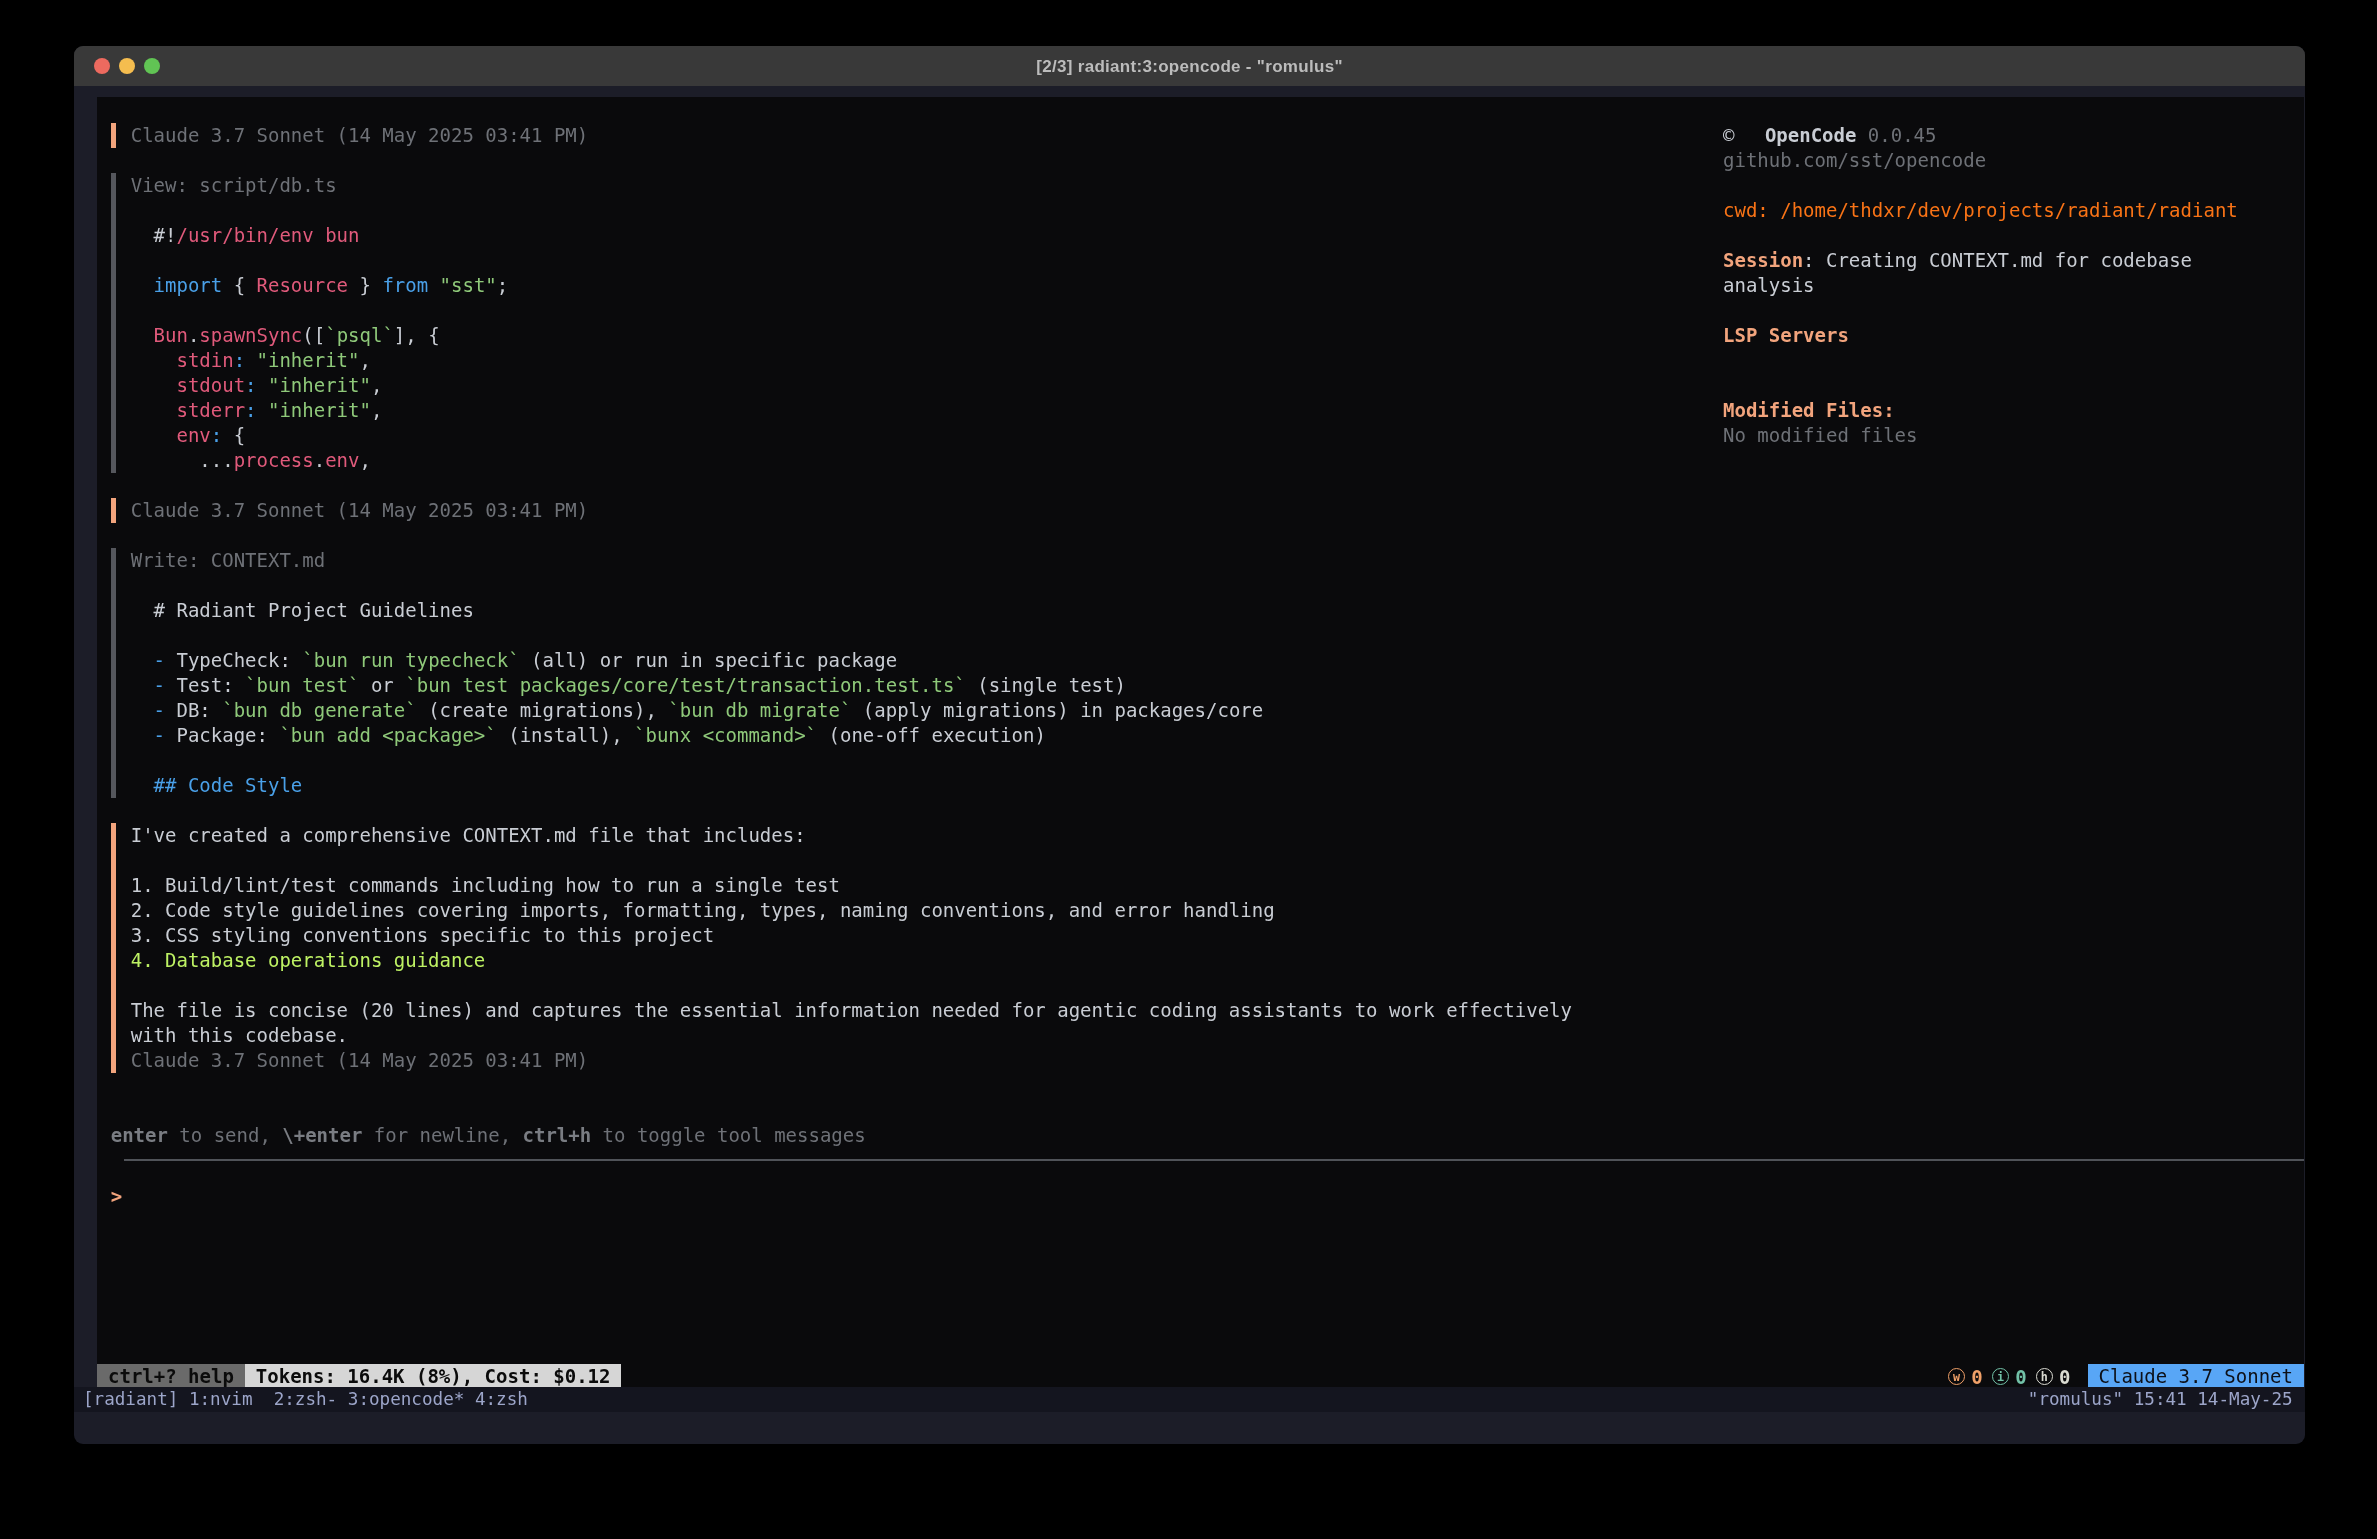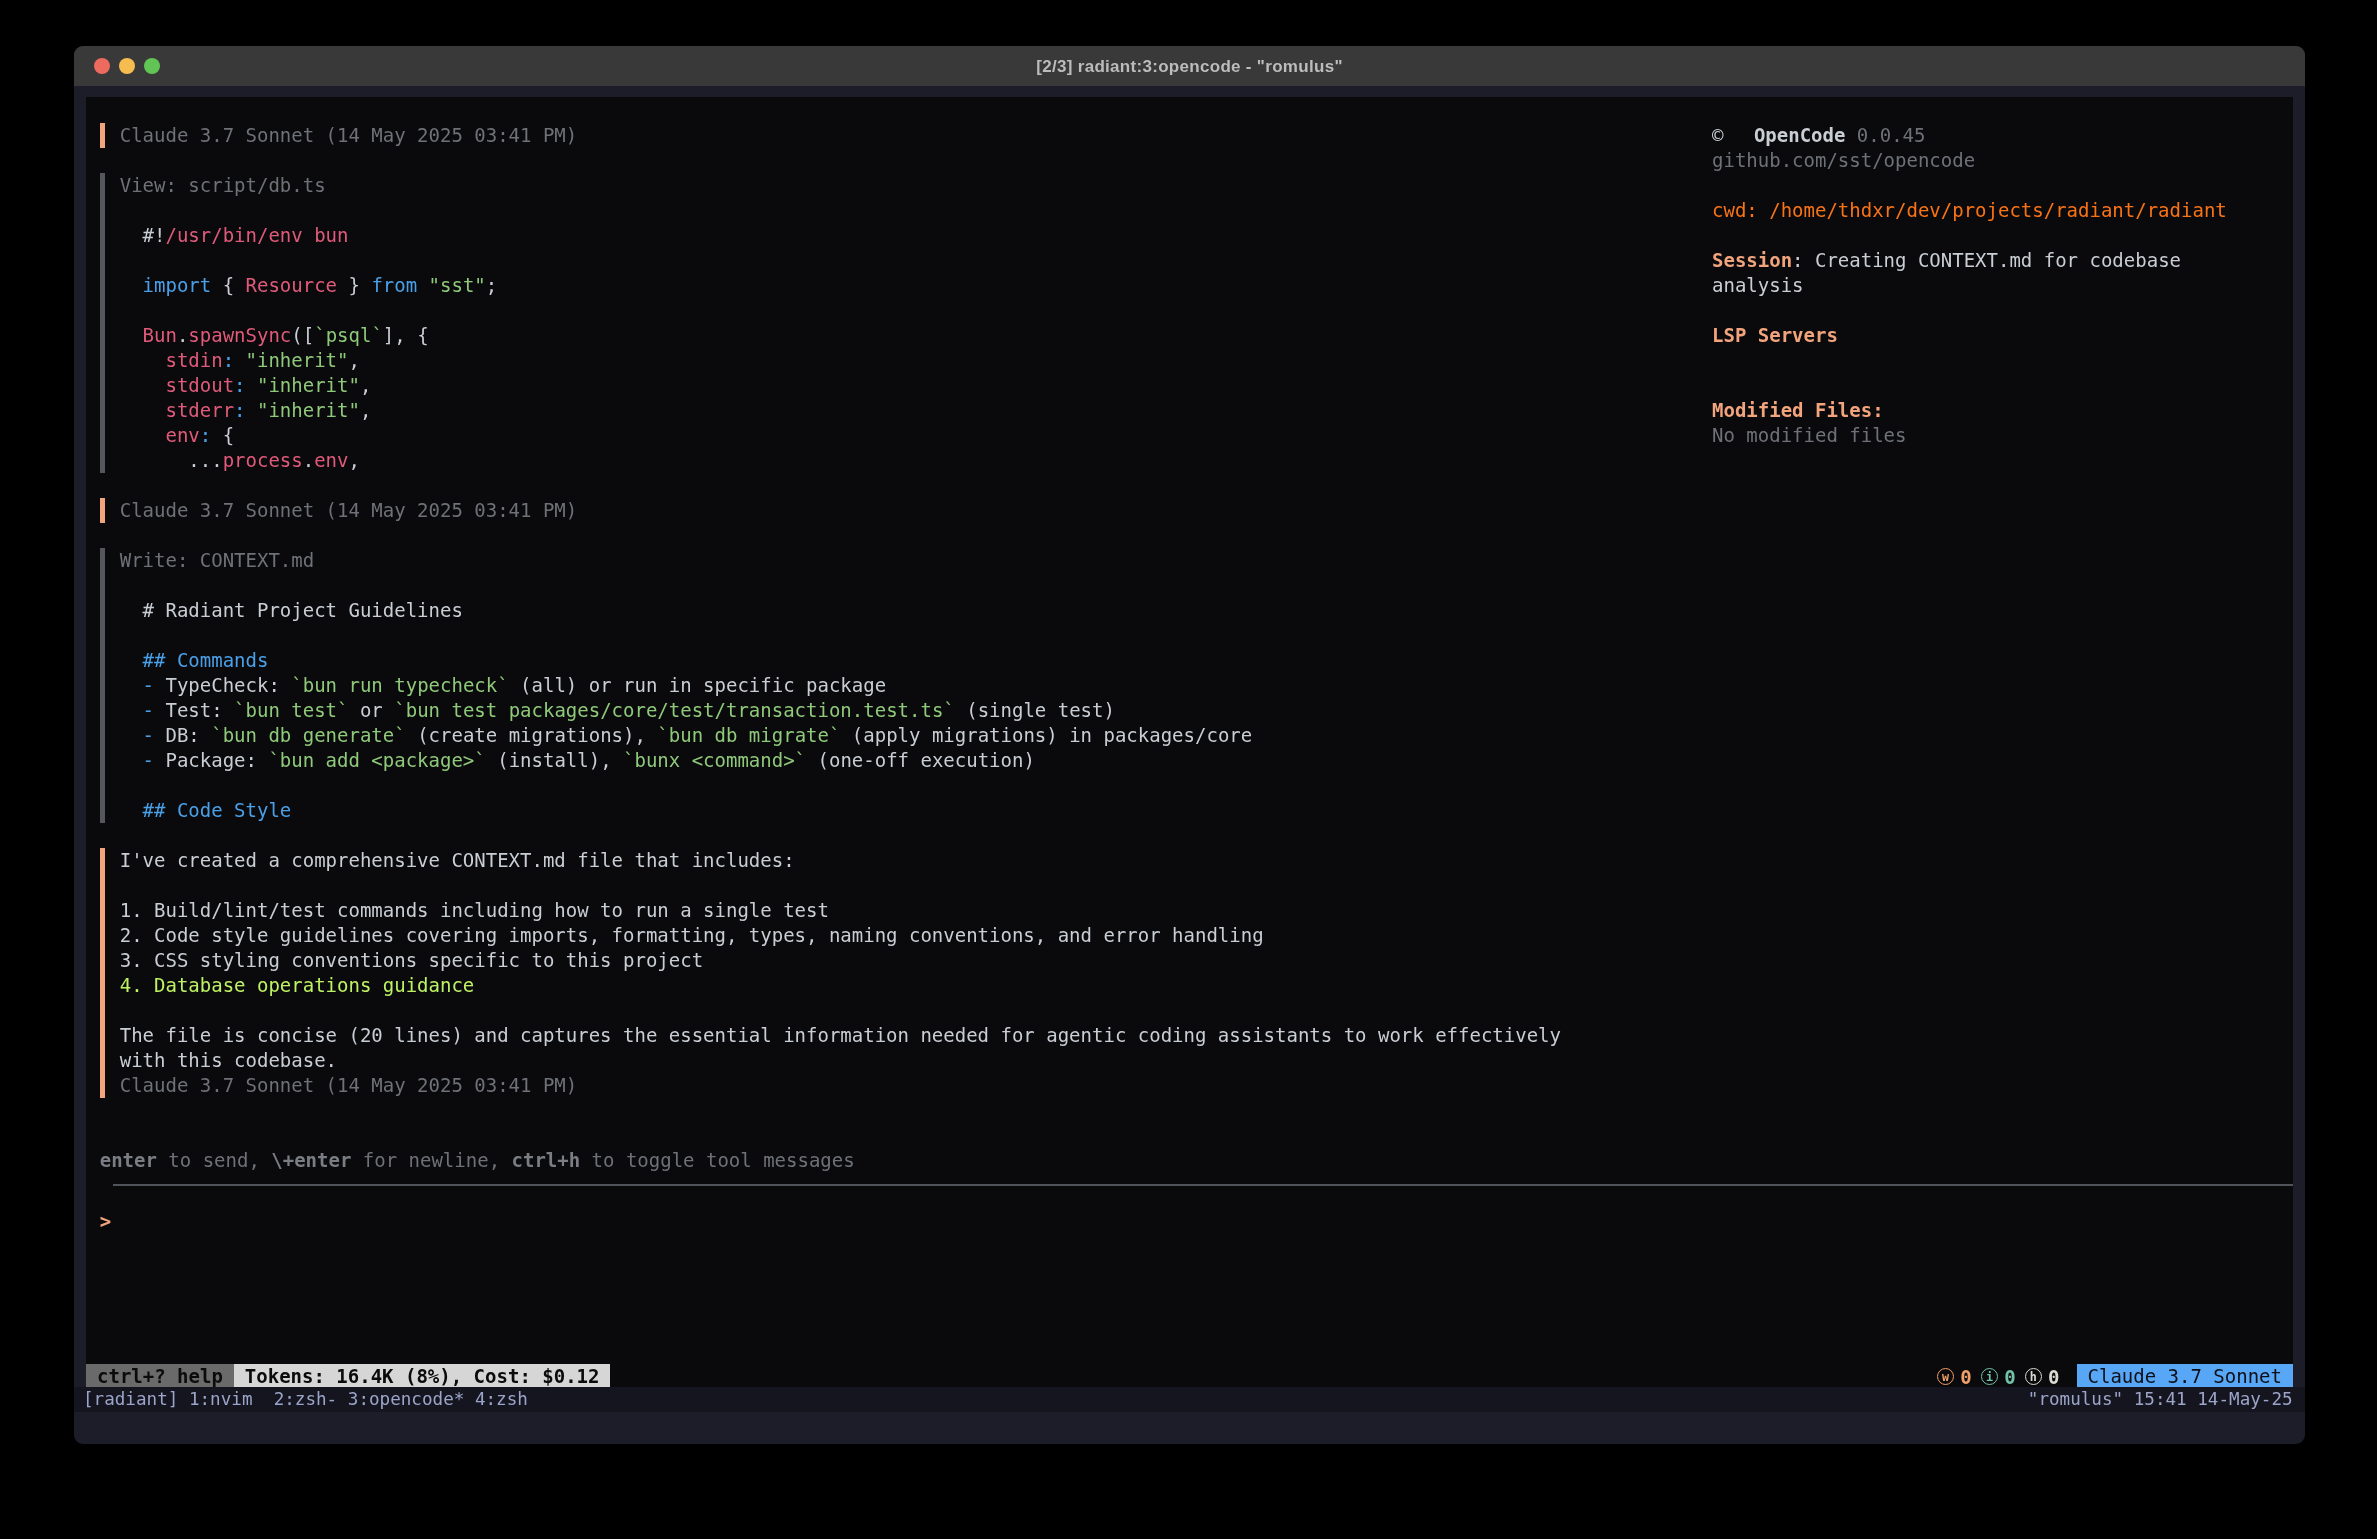--- a/index.html
+++ b/index.html
@@ -17,21 +17,21 @@
   .tl.red { left:20px; background:#ed6a5f; }
   .tl.yellow { left:45px; background:#f5bd4f; }
   .tl.green { left:70px; background:#61c454; }
   .title-text {
     position:absolute; left:0; right:0; top:0; height:40px; line-height:41px;
     text-align:center; color:#bcbcbc; font-family:"Liberation Sans", sans-serif;
     font-weight:bold; font-size:17px; letter-spacing:0.3px;
   }
 
   .tui {
-    position:absolute; left:12px; top:51px; width:2207px; height:1290px;
+    position:absolute; left:23px; top:51px; width:2207px; height:1290px;
     background:#0a0a0c; overflow:hidden; font-size:19px;
   }
 
   .main-lines { position:absolute; left:13.7px; top:26px; width:2193px; }
   .side-lines { position:absolute; left:1606px; top:26px; width:601px; }
 
   .tline {
     position:relative; height:25px; line-height:25px; white-space:pre;
     padding-left:20px; color:#c9cdd4;
   }
@@ -93,21 +93,20 @@
         <div class="tline bar-tool"><span style="color: rgb(224, 90, 123);">    stderr</span><span style="color: rgb(74, 160, 232);">:</span><span style="color: rgb(201, 205, 212);"> </span><span style="color: rgb(143, 201, 122);">"inherit"</span><span style="color: rgb(201, 205, 212);">,</span></div>
         <div class="tline bar-tool"><span style="color: rgb(224, 90, 123);">    env</span><span style="color: rgb(74, 160, 232);">:</span><span style="color: rgb(201, 205, 212);"> {</span></div>
         <div class="tline bar-tool"><span style="color: rgb(201, 205, 212);">      ...</span><span style="color: rgb(224, 90, 123);">process</span><span style="color: rgb(201, 205, 212);">.</span><span style="color: rgb(224, 90, 123);">env</span><span style="color: rgb(201, 205, 212);">,</span></div>
         <div class="tline"></div>
         <div class="tline bar-msg"><span style="color: rgb(110, 113, 119);">Claude 3.7 Sonnet (14 May 2025 03:41 PM)</span></div>
         <div class="tline"></div>
         <div class="tline bar-tool"><span style="color: rgb(110, 113, 119);">Write: CONTEXT.md</span></div>
         <div class="tline bar-tool"></div>
         <div class="tline bar-tool"><span style="color: rgb(201, 205, 212);">  # Radiant Project Guidelines</span></div>
         <div class="tline bar-tool"></div>
-        <div class="tline bar-tool"><span style="color: rgb(74, 160, 232);">  ## Commands</span></div>
         <div class="tline bar-tool"><span style="color: rgb(74, 160, 232);">  - </span><span style="color: rgb(201, 205, 212);">TypeCheck: </span><span style="color: rgb(143, 201, 122);">`bun run typecheck`</span><span style="color: rgb(201, 205, 212);"> (all) or run in specific package</span></div>
         <div class="tline bar-tool"><span style="color: rgb(74, 160, 232);">  - </span><span style="color: rgb(201, 205, 212);">Test: </span><span style="color: rgb(143, 201, 122);">`bun test`</span><span style="color: rgb(201, 205, 212);"> or </span><span style="color: rgb(143, 201, 122);">`bun test packages/core/test/transaction.test.ts`</span><span style="color: rgb(201, 205, 212);"> (single test)</span></div>
         <div class="tline bar-tool"><span style="color: rgb(74, 160, 232);">  - </span><span style="color: rgb(201, 205, 212);">DB: </span><span style="color: rgb(143, 201, 122);">`bun db generate`</span><span style="color: rgb(201, 205, 212);"> (create migrations), </span><span style="color: rgb(143, 201, 122);">`bun db migrate`</span><span style="color: rgb(201, 205, 212);"> (apply migrations) in packages/core</span></div>
         <div class="tline bar-tool"><span style="color: rgb(74, 160, 232);">  - </span><span style="color: rgb(201, 205, 212);">Package: </span><span style="color: rgb(143, 201, 122);">`bun add &lt;package&gt;`</span><span style="color: rgb(201, 205, 212);"> (install), </span><span style="color: rgb(143, 201, 122);">`bunx &lt;command&gt;`</span><span style="color: rgb(201, 205, 212);"> (one-off execution)</span></div>
         <div class="tline bar-tool"></div>
         <div class="tline bar-tool"><span style="color: rgb(74, 160, 232);">  ## Code Style</span></div>
         <div class="tline"></div>
         <div class="tline bar-msg"><span style="color: rgb(201, 205, 212);">I've created a comprehensive CONTEXT.md file that includes:</span></div>
         <div class="tline bar-msg"></div>
         <div class="tline bar-msg"><span style="color: rgb(201, 205, 212);">1. Build/lint/test commands including how to run a single test</span></div>

